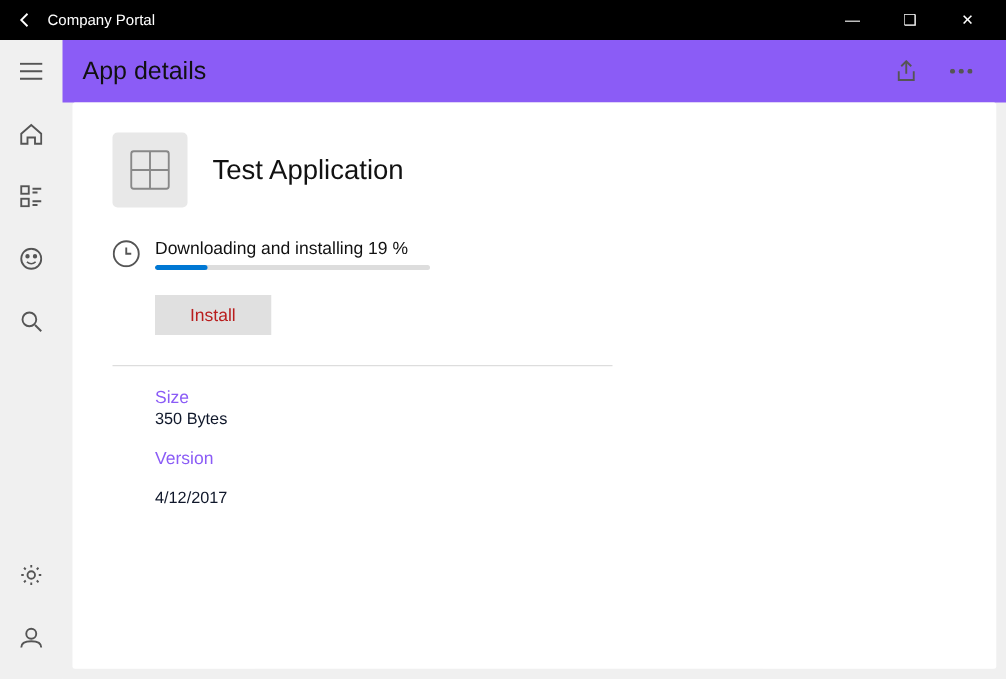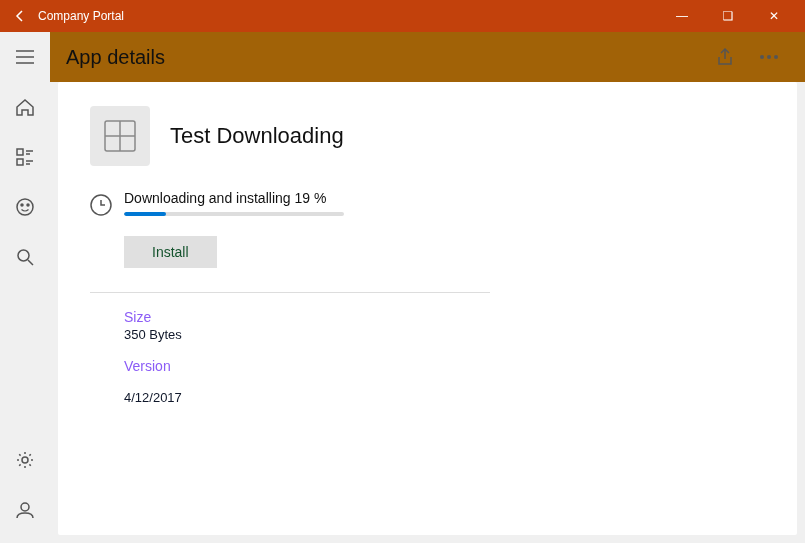--- a/index.html
+++ b/index.html
@@ -7,21 +7,21 @@
     body {
       width: 805px;
       height: 543px;
       font-family: 'Segoe UI', Arial, sans-serif;
       overflow: hidden;
       background: #f0f0f0;
     }
 
     
     .title-bar {
-      background: #c2410c;
+      background: #000000;
       height: 32px;
       display: flex;
       align-items: center;
       padding: 0 8px;
       color: white;
       user-select: none;
     }
 
     .title-bar-back {
       width: 24px;
@@ -96,21 +96,21 @@
     .main-content {
       flex: 1;
       background: #f0f0f0;
       display: flex;
       flex-direction: column;
     }
 
     
     .header {
       height: 50px;
-      background: #a16207;
+      background: #8b5cf6;
       display: flex;
       align-items: center;
       padding: 0 16px;
       justify-content: space-between;
       gap: 36px;
     }
 
     .header-title {
       font-size: 20px;
       font-weight: 300;
@@ -170,21 +170,21 @@
 
     .app-name {
       font-size: 22px;
       font-weight: 300;
       color: #111;
     }
 
     
     .download-status {
       display: flex;
-      align-items: flex-end;
+      align-items: flex-start;
       margin-bottom: 20px;
     }
 
     .download-status-icon {
       width: 22px;
       height: 22px;
       margin-right: 12px;
       margin-top: 2px;
       flex-shrink: 0;
       color: #555;
@@ -215,21 +215,21 @@
     }
 
     
     .install-btn {
       background: #e0e0e0;
       border: none;
       padding: 8px 28px;
       font-size: 14px;
       font-family: 'Segoe UI', Arial, sans-serif;
       cursor: pointer;
-      color: #14532d;
+      color: #b91c1c;
       margin-bottom: 20px;
       margin-left: 34px;
     }
 
     
     .divider {
       border: none;
       border-top: 1px solid #ddd;
       margin: 4px 0 16px 0;
       width: 400px;
@@ -352,21 +352,21 @@
 
       
       <div class="app-header">
         <div class="app-icon">
           <svg width="36" height="36" viewBox="0 0 36 36" fill="none" stroke="#666" stroke-width="2">
             <rect x="3" y="3" width="30" height="30" rx="2" stroke="#888" stroke-width="1.5"></rect>
             <line x1="3" y1="18" x2="33" y2="18" stroke="#888" stroke-width="1.5"></line>
             <line x1="18" y1="3" x2="18" y2="33" stroke="#888" stroke-width="1.5"></line>
           </svg>
         </div>
-        <span class="app-name">Test Downloading</span>
+        <span class="app-name">Test Application</span>
       </div>
 
       
       <div class="download-status">
         <div class="download-status-icon">
           <svg width="22" height="22" viewBox="0 0 22 22" fill="none" stroke="#555" stroke-width="1.5">
             <circle cx="11" cy="11" r="10"></circle>
             <polyline points="11,6 11,11 15,11" stroke="#555" stroke-width="1.5" fill="none"></polyline>
           </svg>
         </div>

